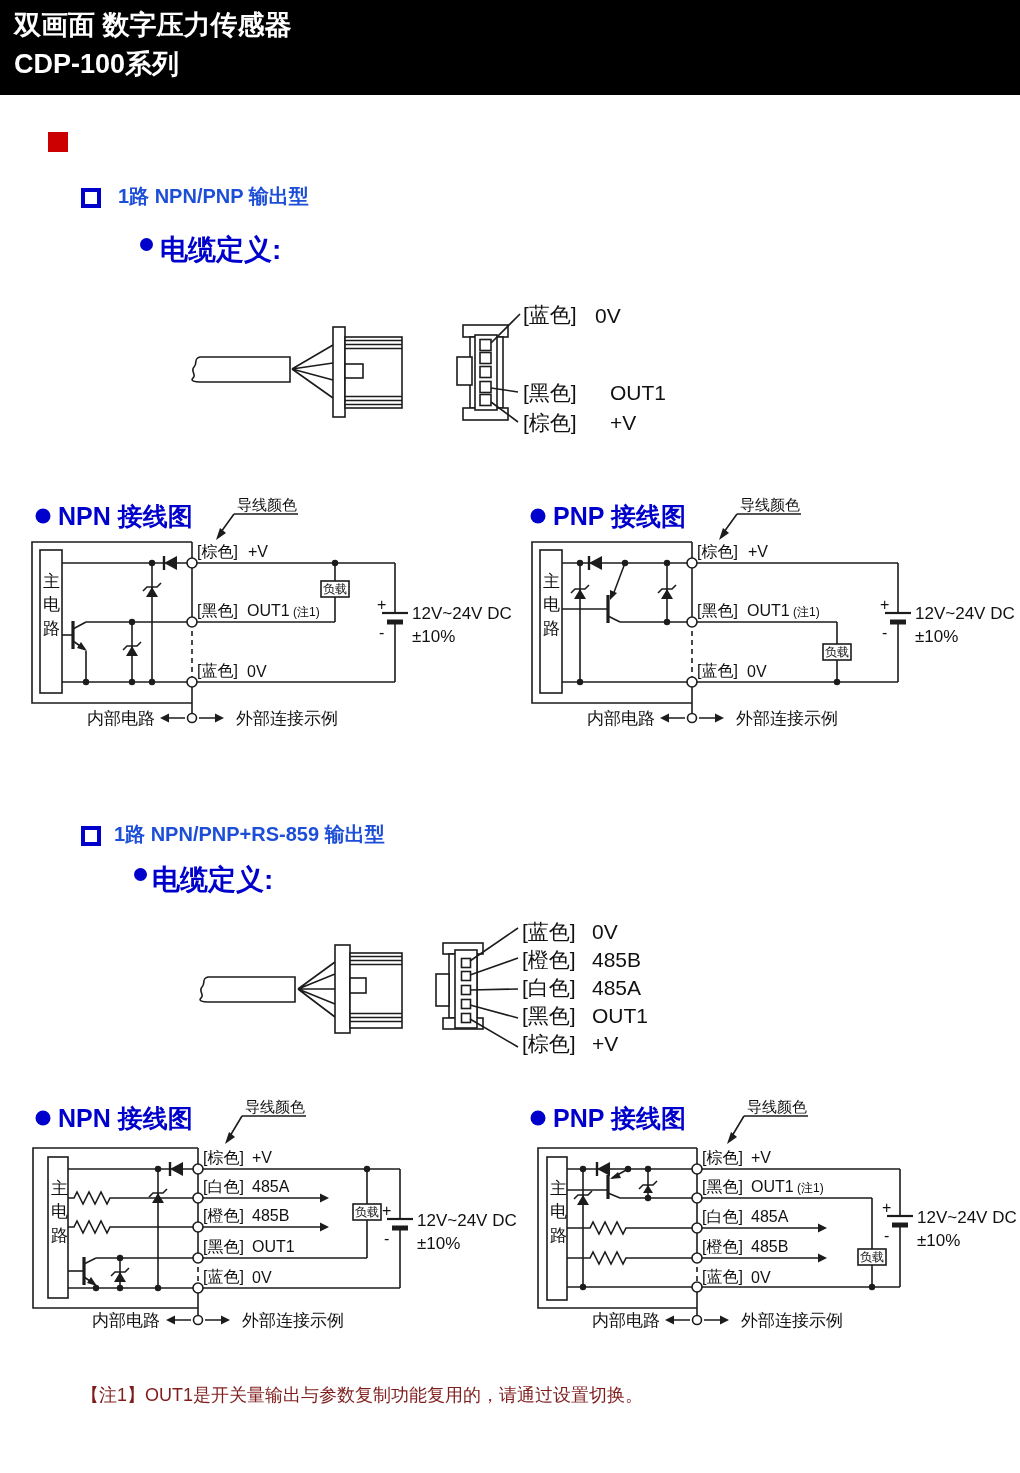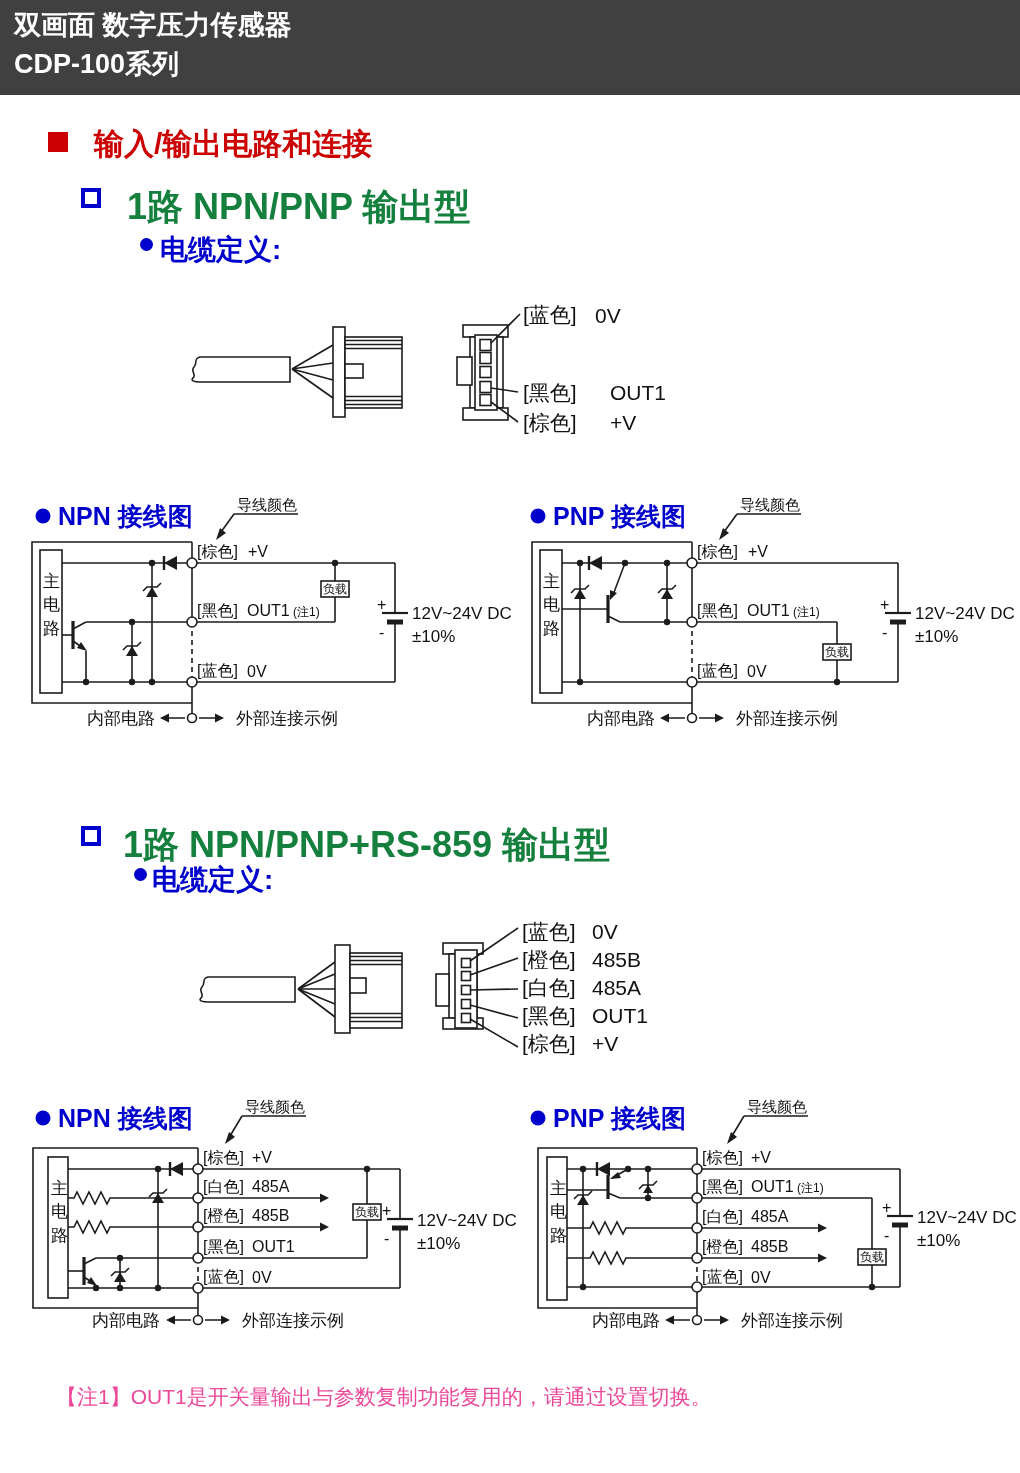--- a/index.html
+++ b/index.html
@@ -1,30 +1,30 @@
 <!DOCTYPE html>
 <html><head>
 <meta charset="utf-8">
 <style>
   html,body{margin:0;padding:0;background:#fff;}
   #page{position:relative;width:1020px;height:1473px;background:#ffffff;
         font-family:"Liberation Sans",sans-serif;overflow:hidden;}
-  .hdr{position:absolute;left:0;top:0;width:1020px;height:95px;background:#404040;}
+  .hdr{position:absolute;left:0;top:0;width:1020px;height:95px;background:#000000;}
   .hdr-l1{position:absolute;left:14px;top:7px;font-size:27px;font-weight:bold;color:#fff;}
   .hdr-l2{position:absolute;left:14px;top:46px;font-size:27px;font-weight:bold;color:#fff;}
   .sq-red{position:absolute;width:20px;height:20px;background:#cc0000;}
   .t-red{position:absolute;color:#cc0000;font-weight:bold;font-size:30px;}
   .sq-blue{position:absolute;width:12px;height:12px;border:4px solid #0000cc;}
-  .t-blue-lg{position:absolute;color:#15803d;font-weight:bold;font-size:36px;white-space:nowrap;margin-left:9px;}
+  .t-blue-lg{position:absolute;color:#1d4ed8;font-weight:bold;font-size:20px;white-space:nowrap;}
   .dot-blue{position:absolute;width:13px;height:13px;border-radius:50%;background:#0000cc;}
   .t-blue-md{position:absolute;color:#0000cc;font-weight:bold;font-size:28px;}
   .diag{position:absolute;}
   .vtext{position:absolute;writing-mode:vertical-rl;text-orientation:upright;
          font-size:17px;color:#111;letter-spacing:24px;line-height:18px;}
-  .note{position:absolute;font-size:21px;color:#ec4899;}
+  .note{position:absolute;font-size:18px;color:#7f1d1d;margin-left:25px;}
   
   svg .ln{stroke:#1c1c1c;stroke-width:1.6;fill:none;}
   svg .lnd{stroke:#1c1c1c;stroke-width:1.6;fill:none;stroke-dasharray:5 4;}
   svg .bar{stroke:#1c1c1c;stroke-width:2.4;fill:none;}
   svg .tbar{stroke:#1c1c1c;stroke-width:3.2;fill:none;}
   svg .bat1{stroke:#1c1c1c;stroke-width:2.2;fill:none;}
   svg .bat2{stroke:#1c1c1c;stroke-width:5;fill:none;}
   svg .blk{fill:#1c1c1c;stroke:none;}
   svg .oc{fill:#fff;stroke:#1c1c1c;stroke-width:1.6;}
   svg .bx{fill:#fff;stroke:#1c1c1c;stroke-width:1.6;}
@@ -43,21 +43,20 @@
 <body>
 
 <div id="page">
 
   <div class="hdr">
     <div class="hdr-l1">双画面 数字压力传感器</div>
     <div class="hdr-l2">CDP-100系列</div>
   </div>
 
   <div class="sq-red" style="left:48px;top:132px"></div>
-  <div class="t-red" style="left:94px;top:124px">输入/输出电路和连接</div>
 
   <div class="sq-blue" style="left:81px;top:188px"></div>
   <div class="t-blue-lg" style="left:118px;top:183px">1路 NPN/PNP 输出型</div>
   <div class="dot-blue" style="left:140px;top:238px"></div>
   <div class="t-blue-md" style="left:160px;top:231px">电缆定义:</div>
 
   <svg class="diag" style="left:170px;top:290px" width="560" height="170" viewBox="0 0 560 170">
     <g>
       <path class="ln" d="M120,67 L30,67 C23,69 28,73 24,77 C20,81 27,85 23,88 C20,91 25,92 30,92 L120,92 Z"></path>
       <path class="ln" d="M122,79 L163,55 M122,79 L163,73 M122,79 L163,90 M122,79 L163,108"></path>

